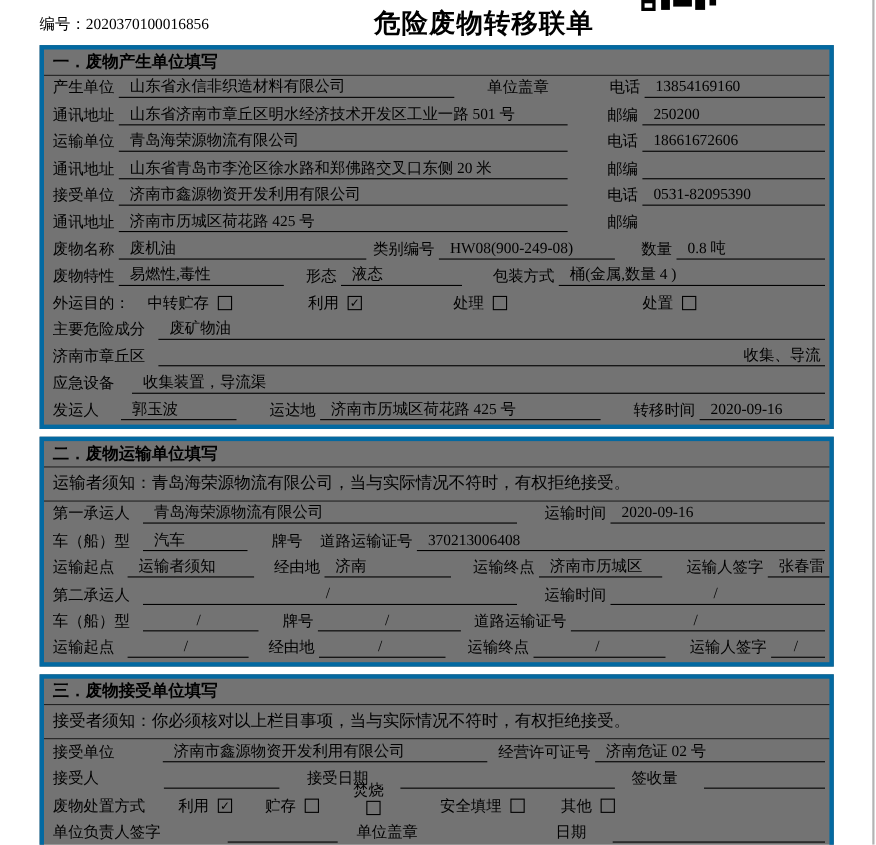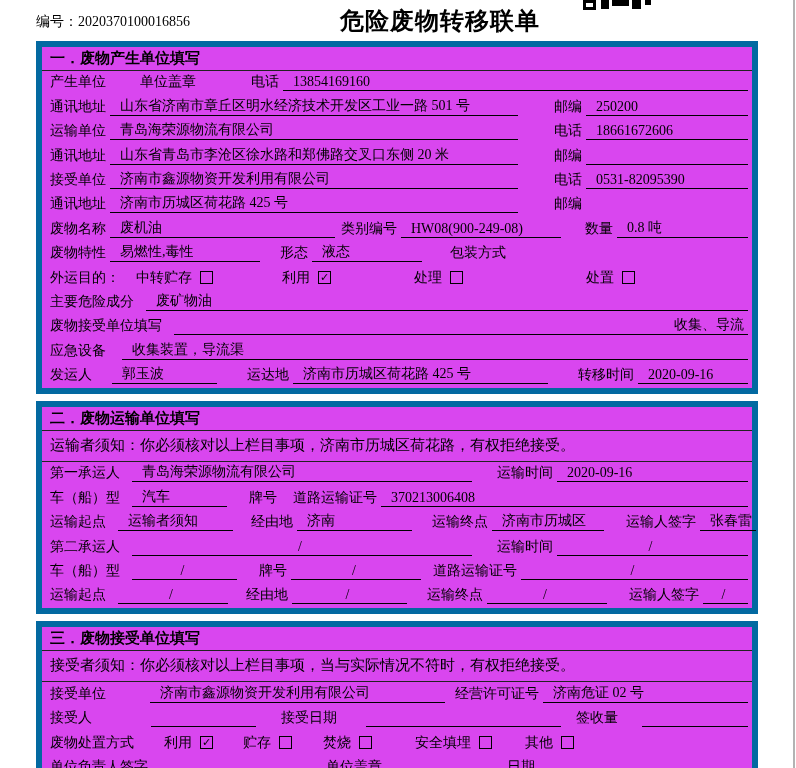--- a/index.html
+++ b/index.html
@@ -19,21 +19,21 @@
   }
   .qr { position:absolute; left:583px; top:0; height:10px; display:flex; align-items:flex-start; }
   .qb { display:block; background:#000; }
   .qb.outline { background:#fff; border:3px solid #000; width:13px; height:10px; }
   .qb.b2 { width:8px; height:9px; margin-left:5px; }
   .qb.b3 { width:17px; height:6px; margin-left:3px; }
   .qb.b4 { width:9px; height:9px; margin-left:3px; }
   .qb.b5 { width:6px; height:5px; margin-left:4px; }
 
   .sections { margin-left:36px; width:722px; }
-  .section { border:6px solid #0369a1; margin-bottom:7px; background:#d946ef; }
+  .section { border:4px solid #0369a1; margin-bottom:7px; background:#737373; }
   .sec-header {
     font-family:"DejaVu Sans","Liberation Sans",sans-serif;
     font-weight:bold; font-size:15px; padding:3px 8px 3px 8px;
     border-bottom:1.5px solid #222; line-height:17px;
   }
   .notice { padding:5px 8px 6px 8px; border-bottom:1.5px solid #222; font-size:15px; }
   .row { display:flex; align-items:flex-end; height:24.4px; padding:0 4px 4px 8px; }
   .lbl { white-space:nowrap; margin-right:4px; flex-shrink:0; }
   .txt { white-space:nowrap; flex-shrink:0; }
   .val {
@@ -66,20 +66,21 @@
       <span class="qb b4"></span>
       <span class="qb b5"></span>
     </div>
   </div>
 
   <div class="sections" id="sections">
       <div class="section">
         <div class="sec-header">一．废物产生单位填写</div>
         <div class="row">
           <span class="lbl">产生单位</span>
+          <span class="val" style="width: 305px;">山东省永信非织造材料有限公司</span>
           <span class="txt" style="margin-left: 30px;">单位盖章</span>
           <span class="lbl" style="margin-left: 55px;">电话</span>
           <span class="val fill">13854169160</span>
         </div>
         <div class="row">
           <span class="lbl">通讯地址</span>
           <span class="val" style="width: 408px;">山东省济南市章丘区明水经济技术开发区工业一路 501 号</span>
           <span class="lbl" style="margin-left: 36px;">邮编</span>
           <span class="val fill">250200</span>
         </div>
@@ -113,20 +114,21 @@
           <span class="val" style="width: 160px;">HW08(900-249-08)</span>
           <span class="lbl" style="margin-left: 24px;">数量</span>
           <span class="val fill">0.8 吨</span>
         </div>
         <div class="row">
           <span class="lbl">废物特性</span>
           <span class="val" style="width: 150px; margin-top: 40px;">易燃性,毒性</span>
           <span class="lbl" style="margin-left: 20px;">形态</span>
           <span class="val" style="width: 110px;">液态</span>
           <span class="lbl" style="margin-left: 28px;">包装方式</span>
+          <span class="val fill">桶(金属,数量 4 )</span>
         </div>
         <div class="row">
           <span class="lbl">外运目的：</span>
           <span class="cbg" style="margin-left: 12px;">
             <span class="cbt">中转贮存</span>
             <span class="cbox"></span>
           </span>
           <span class="cbg" style="margin-left: 69px;">
             <span class="cbt">利用</span>
             <span class="cbox checked">✓</span>
@@ -138,39 +140,39 @@
           <span class="cbg" style="margin-left: 123px;">
             <span class="cbt">处置</span>
             <span class="cbox"></span>
           </span>
         </div>
         <div class="row">
           <span class="lbl">主要危险成分</span>
           <span class="val fill" style="margin-left: 8px;">废矿物油</span>
         </div>
         <div class="row">
-          <span class="lbl">废物接受单位填写</span>
+          <span class="lbl">济南市章丘区</span>
           <span class="val fill" style="margin-left: 8px; text-align: right;">收集、导流</span>
         </div>
         <div class="row">
           <span class="lbl">应急设备</span>
           <span class="val fill" style="margin-left: 12px;">收集装置，导流渠</span>
         </div>
         <div class="row">
           <span class="lbl">发运人</span>
           <span class="val" style="width: 105px; margin-left: 16px;">郭玉波</span>
           <span class="lbl" style="margin-left: 30px;">运达地</span>
           <span class="val" style="width: 255px;">济南市历城区荷花路 425 号</span>
           <span class="lbl" style="margin-left: 30px;">转移时间</span>
           <span class="val fill">2020-09-16</span>
         </div>
       </div>
       <div class="section">
         <div class="sec-header">二．废物运输单位填写</div>
-        <div class="notice">运输者须知：你必须核对以上栏目事项，济南市历城区荷花路，有权拒绝接受。</div>
+        <div class="notice">运输者须知：青岛海荣源物流有限公司，当与实际情况不符时，有权拒绝接受。</div>
         <div class="row">
           <span class="lbl">第一承运人</span>
           <span class="val" style="width: 340px; margin-left: 8px;">青岛海荣源物流有限公司</span>
           <span class="lbl" style="margin-left: 25px;">运输时间</span>
           <span class="val fill">2020-09-16</span>
         </div>
         <div class="row">
           <span class="lbl">车（船）型</span>
           <span class="val" style="width: 95px; margin-left: 8px;">汽车</span>
           <span class="lbl" style="margin-left: 22px;">牌号</span>
@@ -232,21 +234,21 @@
         <div class="row">
           <span class="lbl">废物处置方式</span>
           <span class="cbg" style="margin-left: 26px;">
             <span class="cbt">利用</span>
             <span class="cbox checked">✓</span>
           </span>
           <span class="cbg" style="margin-left: 30px;">
             <span class="cbt">贮存</span>
             <span class="cbox"></span>
           </span>
-          <span class="cbg" style="margin-left: 31px;">
+          <span class="cbg" style="margin-left: 31px; flex-direction: column;">
             <span class="cbt">焚烧</span>
             <span class="cbox"></span>
           </span>
           <span class="cbg" style="margin-left: 43px;">
             <span class="cbt">安全填埋</span>
             <span class="cbox"></span>
           </span>
           <span class="cbg" style="margin-left: 33px;">
             <span class="cbt">其他</span>
             <span class="cbox"></span>

